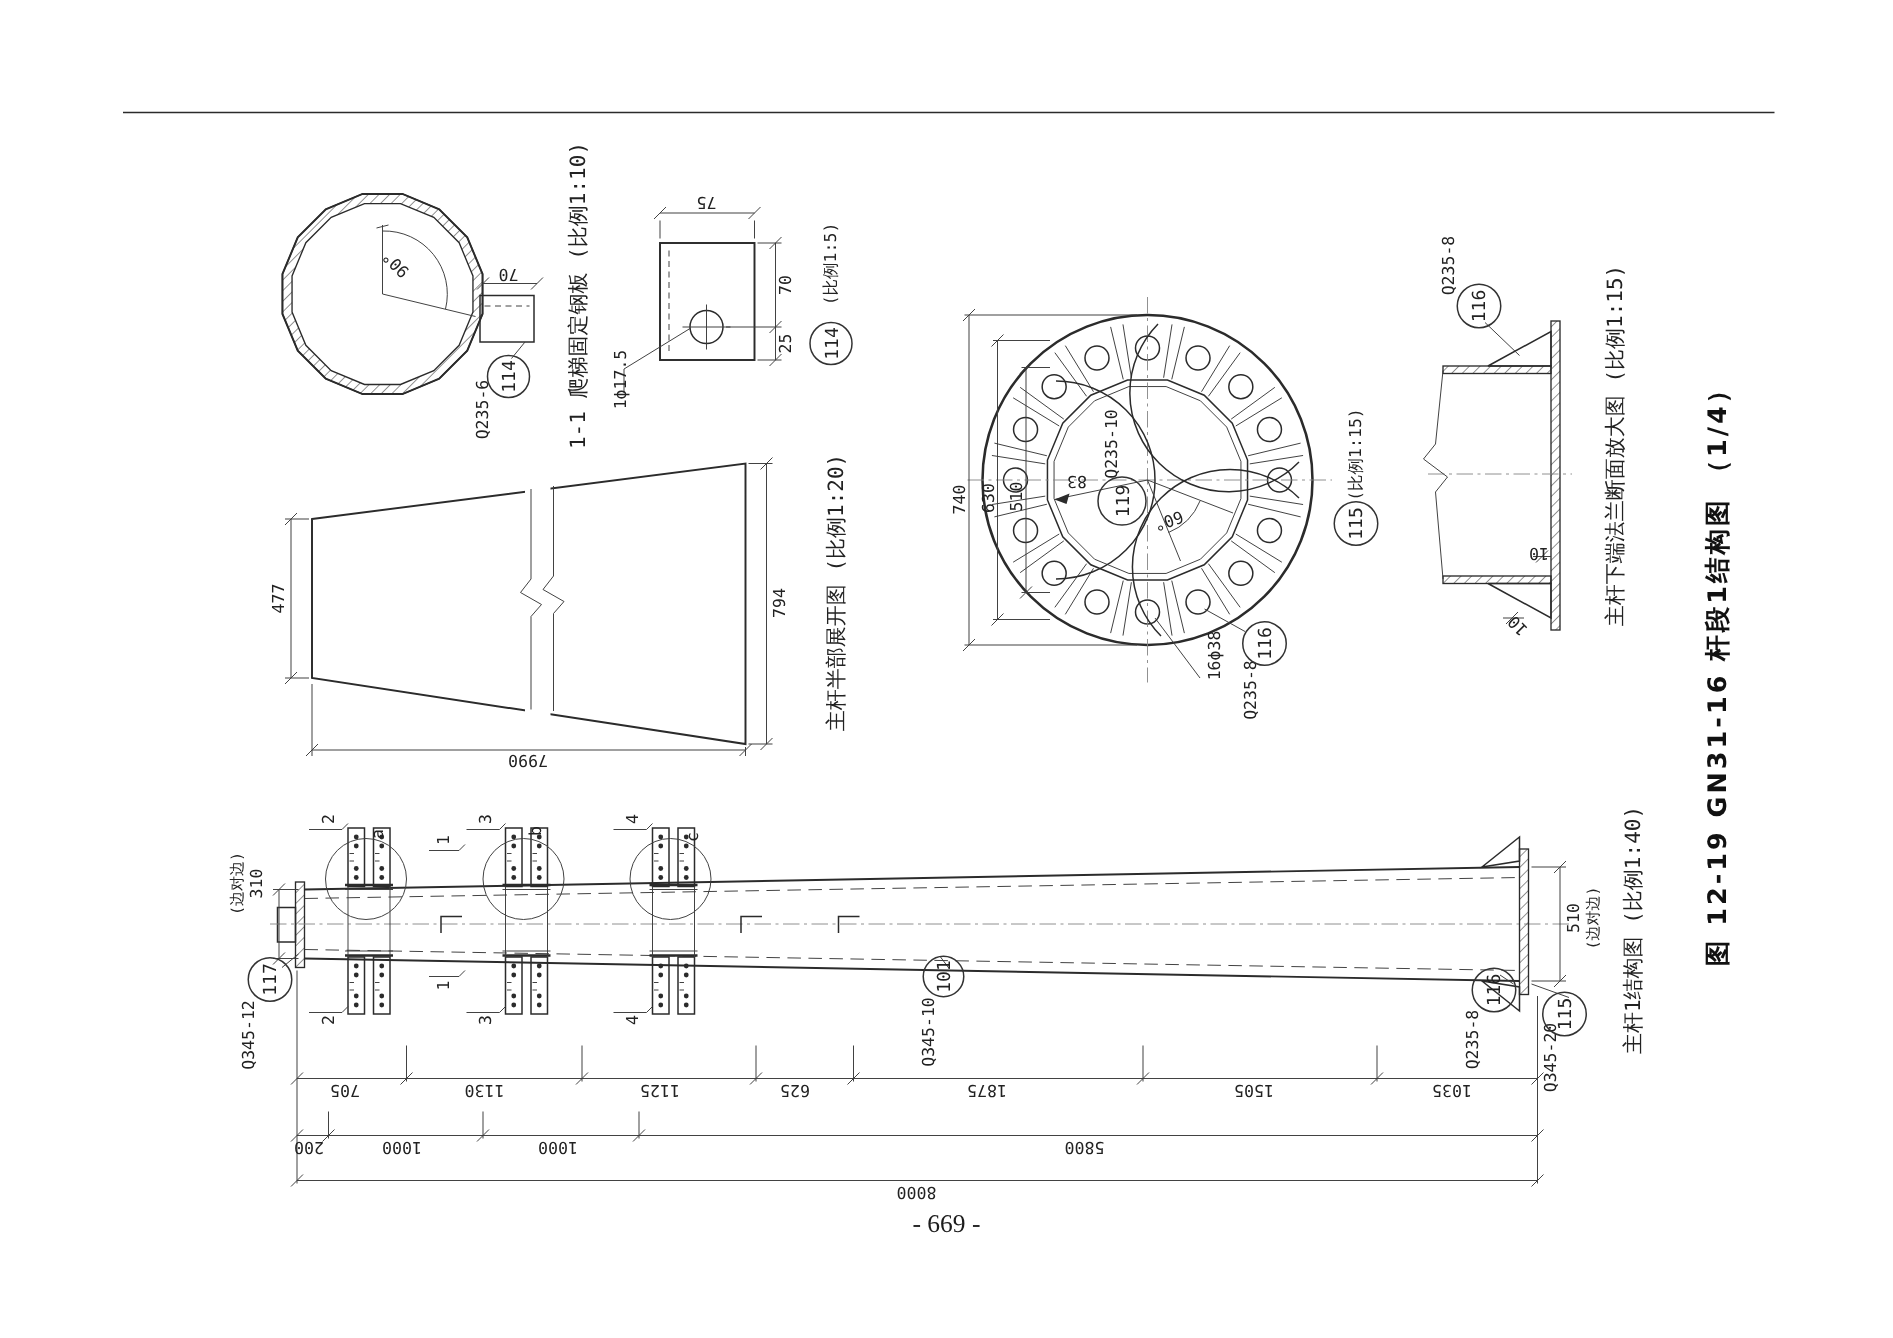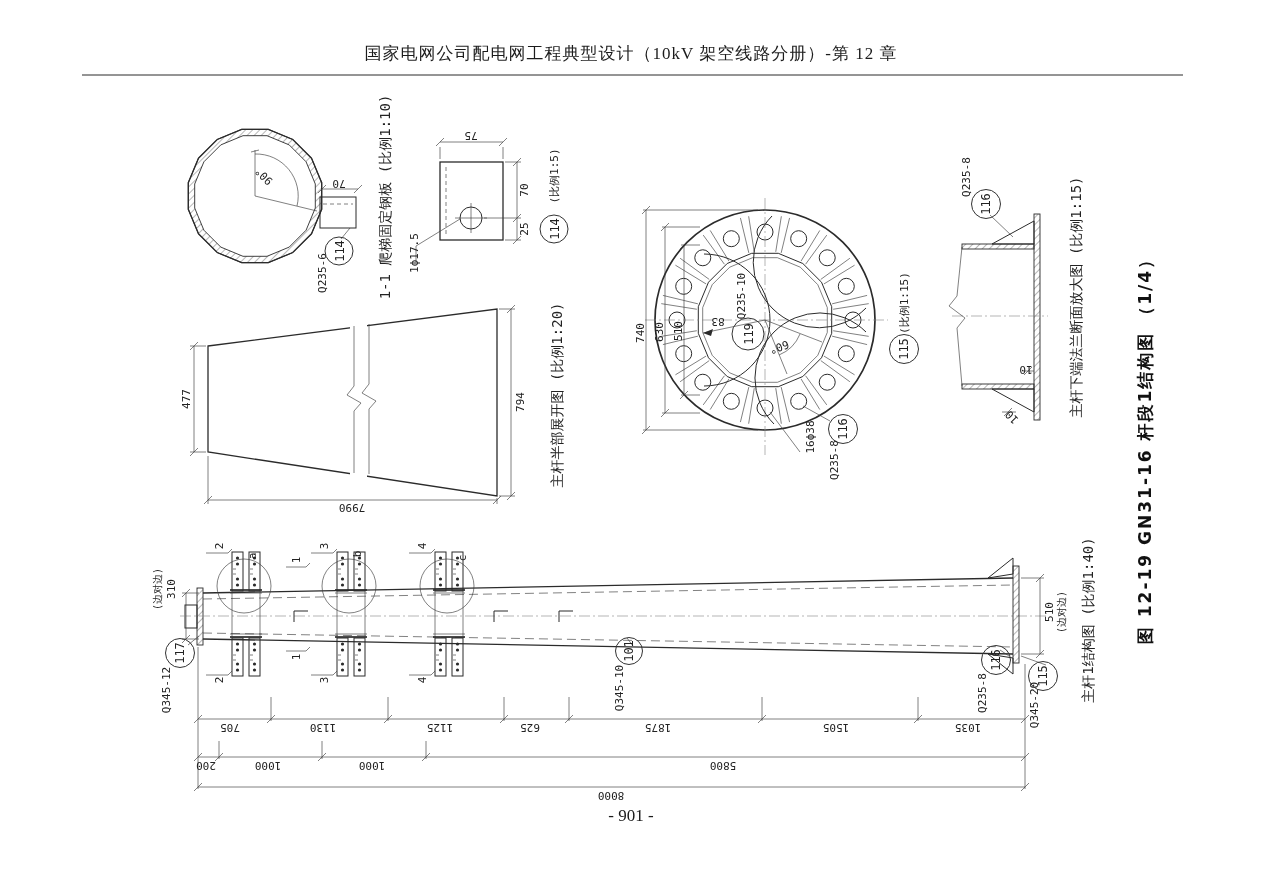--- a/index.html
+++ b/index.html
@@ -352,22 +352,21 @@
       <line x1="504" y1="697" x2="504" y2="721" class="thin"></line>
       <line x1="569" y1="697" x2="569" y2="721" class="thin"></line>
       <line x1="762" y1="697" x2="762" y2="721" class="thin"></line>
       <line x1="918" y1="697" x2="918" y2="721" class="thin"></line>
       <line x1="219" y1="741" x2="219" y2="759" class="thin"></line>
       <line x1="322" y1="741" x2="322" y2="759" class="thin"></line>
       <line x1="426" y1="741" x2="426" y2="759" class="thin"></line>
       <line x1="198" y1="647" x2="198" y2="789" class="thin"></line>
       <line x1="1025" y1="664" x2="1025" y2="789" class="thin"></line>
     </svg>
-  <div class="hdr">国家电网公司配电网工程典型设计（10kV 架空线路分册）-第 12 章</div>
-  <div class="ftr">- 901 -</div>
+  <div class="ftr">- 669 -</div>
   <div class="figtitle" style="left:1145px;top:447px;">图 12-19  GN31-16 杆段1结构图 （1/4）</div>
   <div id="labels">
       <span class="lbl" style="left: 264px; top: 176px; transform: translate(-50%, -50%) rotate(-135deg);">90°</span>
       <span class="lbl" style="left: 339px; top: 183px; transform: translate(-50%, -50%) rotate(180deg);">70</span>
       <span class="lbl" style="left: 322px; top: 273px; transform: translate(-50%, -50%) rotate(-90deg);">Q235-6</span>
       <span class="lbl" style="left: 386px; top: 197px; font-size: 14px; transform: translate(-50%, -50%) rotate(-90deg);">1-1 爬梯固定钢板 (比例1:10)</span>
       <span class="lbl" style="left: 471px; top: 135px; transform: translate(-50%, -50%) rotate(180deg);">75</span>
       <span class="lbl" style="left: 524px; top: 190px; transform: translate(-50%, -50%) rotate(-90deg);">70</span>
       <span class="lbl" style="left: 524px; top: 229px; transform: translate(-50%, -50%) rotate(-90deg);">25</span>
       <span class="lbl" style="left: 414px; top: 253px; transform: translate(-50%, -50%) rotate(-90deg);">1ϕ17.5</span>

